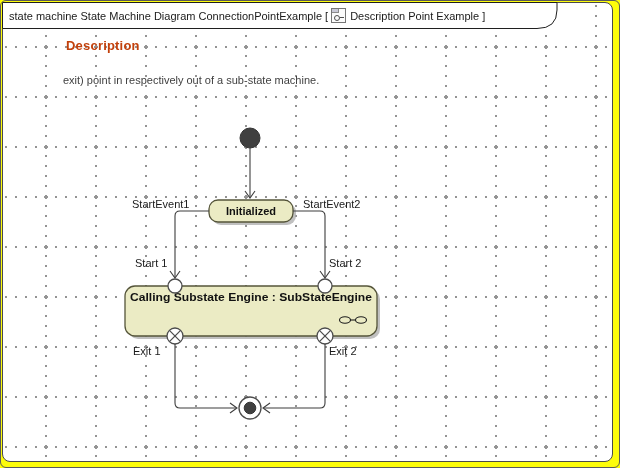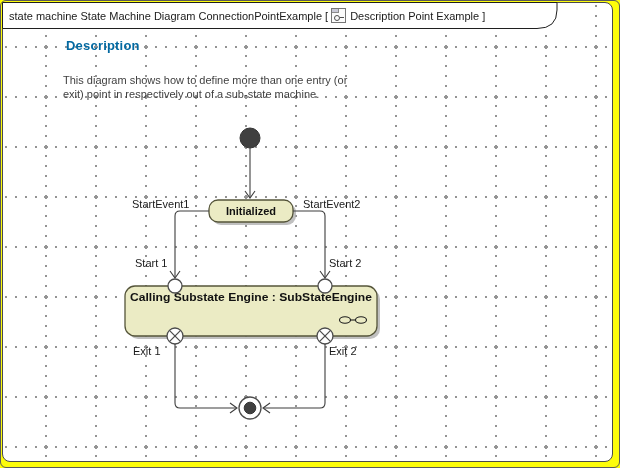--- a/index.html
+++ b/index.html
@@ -35,21 +35,21 @@
     display:inline-block;width:13px;height:13px;border:1px solid #767676;
     background:#fbfbfb;position:relative;vertical-align:-3px;margin:0 4px 0 3px;
   }
   .ti-bar{position:absolute;left:0;top:0;width:6px;height:3px;background:#c9c9d6;
     border-right:1px solid #8a8a8a;border-bottom:1px solid #8a8a8a;}
   .ti-circle{position:absolute;left:2px;top:6px;width:4px;height:4px;
     border:1px solid #4f4f4f;border-radius:50%;}
   .ti-arrow{position:absolute;left:8px;top:8px;width:4px;height:1px;background:#4f4f4f;}
   .description-heading{
     position:absolute;left:66px;top:38px;z-index:3;
-    font-size:13px;font-weight:bold;color:#0369a1;letter-spacing:0.2px;
+    font-size:13px;font-weight:bold;color:#c2410c;letter-spacing:0.2px;
   }
   .description-body{
     position:absolute;left:63px;top:74px;width:350px;z-index:3;
     font-size:11px;line-height:13.5px;color:#3f3f3f;
   }
   text{font-family:"Liberation Sans", sans-serif;}
   .lbl{font-size:11px;fill:#1a1a1a;}
   .state-name{font-size:11px;font-weight:bold;fill:#111111;}
   .big-state-name{font-size:11px;font-weight:bold;fill:#111111;}
   .edge{stroke:#3d3d3d;stroke-width:1.1;fill:none;}
@@ -135,15 +135,14 @@
   </g>
 </svg>
 
 <div class="tab-text">
   <span class="bold">state machine State Machine Diagram</span><span class="plain">ConnectionPointExample [</span><span class="tab-icon"><span class="ti-bar"></span><span class="ti-circle"></span><span class="ti-arrow"></span></span><span>Description Point Example</span>
   <span>]</span>
 </div>
 
 <div class="description-heading">Description</div>
 <div class="description-body">
-  <div>This diagram shows how to define more than one entry (or</div>
   <div>exit) point in respectively out of a sub-state machine.</div>
 </div>
 
 </body></html>

